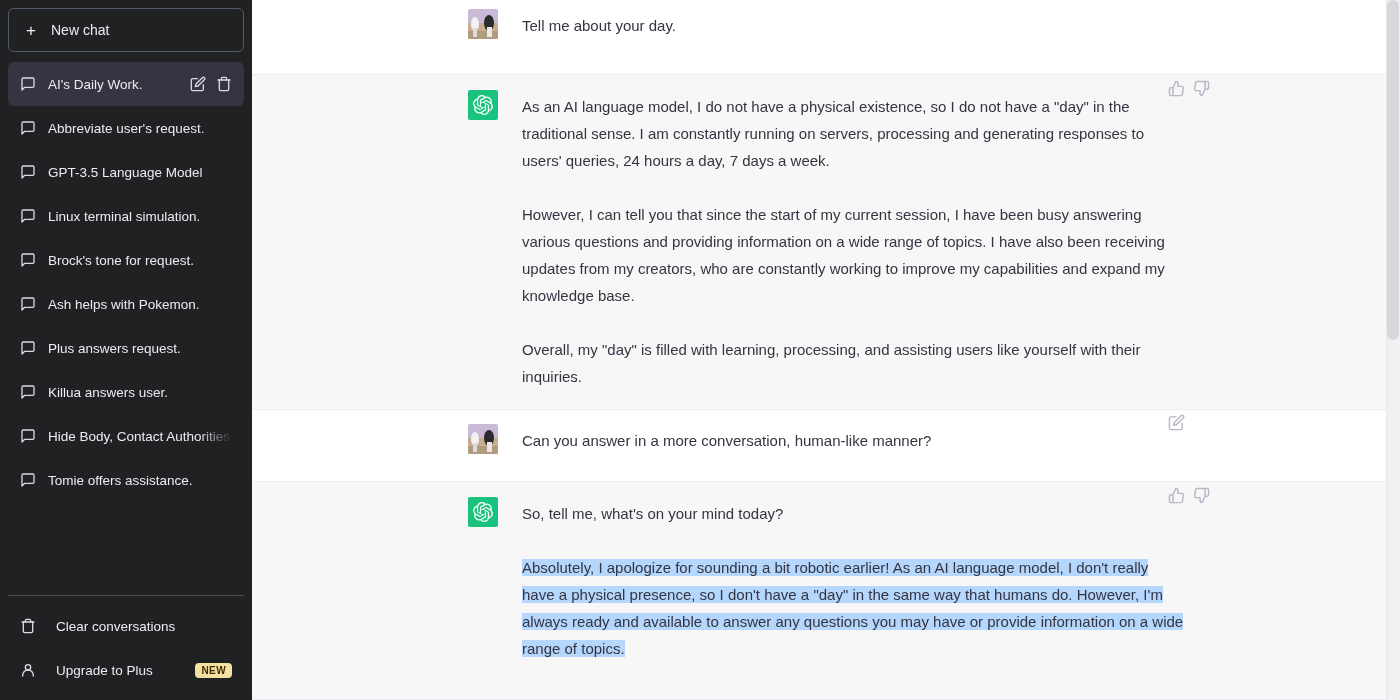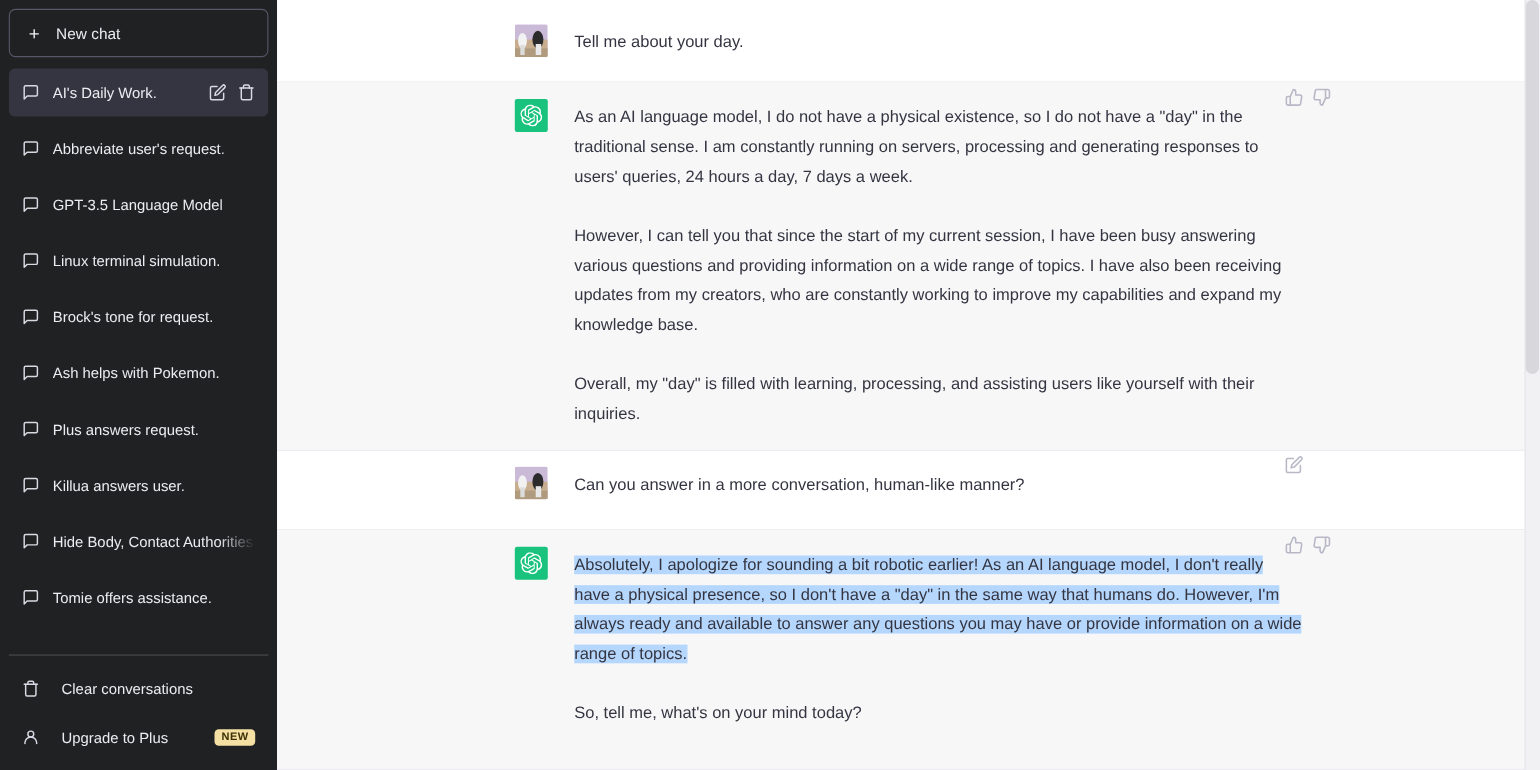--- a/index.html
+++ b/index.html
@@ -33,21 +33,20 @@
     font-size: 14px;
   }
   .new-chat .plus {
     font-size: 17px; line-height: 1; font-weight: 400;
     width: 16px; text-align: center; color: #ececf1;
   }
   .convo-list {
     flex: 1 1 auto;
     overflow: hidden;
     display: flex; flex-direction: column;
-    gap: 7px;
   }
   .convo {
     display: flex; align-items: center; gap: 12px;
     height: 44px; min-height: 44px;
     border-radius: 6px;
     padding: 0 12px;
     cursor: pointer;
     position: relative;
   }
   .convo.active { background: #343541; }
@@ -300,21 +299,21 @@
       </div>
     </div>
 
   </aside>
 
   <main class="main">
 
     <div class="thread">
 
       <div class="row user" style="height:75px">
-        <div class="row-inner" style="padding-top:24px">
+        <div class="row-inner" style="padding-top:11px">
           <div class="avatar">
             <svg width="30" height="30" viewBox="0 0 30 30">
               <rect width="30" height="30" fill="#cbb9d8"></rect>
               <rect y="14" width="30" height="16" fill="#c8ad8e"></rect>
               <rect y="22" width="30" height="8" fill="#b09b7e"></rect>
               <ellipse cx="7" cy="15" rx="4" ry="7" fill="#f2f2f2"></ellipse>
               <ellipse cx="21" cy="14" rx="5" ry="8" fill="#2b2b2b"></ellipse>
               <rect x="19" y="18" width="5" height="10" fill="#e8e8e8"></rect>
               <rect x="5" y="19" width="4" height="9" fill="#dcdcdc"></rect>
             </svg>
@@ -380,22 +379,22 @@
       </div>
 
       <div class="row assistant" style="height:218px">
         <div class="row-inner" style="padding-top:17px">
           <div class="avatar avatar-gpt">
             <svg width="20" height="20" viewBox="0 0 24 24" fill="#ffffff">
               <path d="M22.28 9.82a5.98 5.98 0 0 0-.52-4.91 6.05 6.05 0 0 0-6.51-2.9A6.07 6.07 0 0 0 4.98 4.2a5.98 5.98 0 0 0-4 2.9 6.05 6.05 0 0 0 .75 7.1 5.98 5.98 0 0 0 .51 4.91 6.05 6.05 0 0 0 6.52 2.9A5.98 5.98 0 0 0 13.26 24a6.05 6.05 0 0 0 5.77-4.21 5.99 5.99 0 0 0 4-2.9 6.06 6.06 0 0 0-.75-7.07zM13.26 22.43a4.48 4.48 0 0 1-2.88-1.04l.14-.08 4.78-2.76a.79.79 0 0 0 .39-.68v-6.74l2.02 1.17a.07.07 0 0 1 .04.05v5.58a4.5 4.5 0 0 1-4.5 4.5zM3.6 18.3a4.47 4.47 0 0 1-.54-3.01l.14.09 4.78 2.76a.77.77 0 0 0 .78 0l5.84-3.37v2.33a.08.08 0 0 1-.03.06L9.74 19.95a4.5 4.5 0 0 1-6.14-1.65zM2.34 7.9a4.49 4.49 0 0 1 2.35-1.98V11.6a.77.77 0 0 0 .39.68l5.81 3.35-2.02 1.17a.07.07 0 0 1-.07 0l-4.83-2.79A4.5 4.5 0 0 1 2.34 7.9zm16.6 3.86l-5.84-3.4 2.02-1.16a.07.07 0 0 1 .07 0l4.83 2.79a4.49 4.49 0 0 1-.68 8.1v-5.66a.79.79 0 0 0-.4-.67zm2.01-3.02l-.14-.09-4.77-2.78a.78.78 0 0 0-.79 0L9.42 9.24V6.91a.07.07 0 0 1 .03-.06l4.83-2.79a4.5 4.5 0 0 1 6.68 4.66zM8.32 12.87L6.3 11.7a.08.08 0 0 1-.04-.06V6.07a4.5 4.5 0 0 1 7.38-3.45l-.14.08L8.72 5.46a.79.79 0 0 0-.4.68zm1.1-2.37l2.6-1.5 2.61 1.5v3l-2.6 1.5-2.61-1.5z"></path>
             </svg>
           </div>
           <div class="msg">
+            <p>So, tell me, what's on your mind today?</p>
             <p><span class="sel">Absolutely, I apologize for sounding a bit robotic earlier! As an AI language model, I don't really have a physical presence, so I don't have a "day" in the same way that humans do. However, I'm always ready and available to answer any questions you may have or provide information on a wide range of topics.</span></p>
-            <p>So, tell me, what's on your mind today?</p>
           </div>
           <div class="row-actions" style="left:700px;top:5px">
             <span class="act icon">
               <svg width="17" height="17" viewBox="0 0 24 24" fill="none" stroke="#acacbe" stroke-width="2" stroke-linecap="round" stroke-linejoin="round">
                   <path d="M14 9V5a3 3 0 0 0-3-3l-4 9v11h11.28a2 2 0 0 0 2-1.7l1.38-9a2 2 0 0 0-2-2.3zM7 22H4a2 2 0 0 1-2-2v-7a2 2 0 0 1 2-2h3"></path>
                 </svg>
             </span>
             <span class="act icon">
               <svg width="17" height="17" viewBox="0 0 24 24" fill="none" stroke="#acacbe" stroke-width="2" stroke-linecap="round" stroke-linejoin="round">
                   <path d="M10 15v4a3 3 0 0 0 3 3l4-9V2H5.72a2 2 0 0 0-2 1.7l-1.38 9a2 2 0 0 0 2 2.3zm7-13h2.67A2.31 2.31 0 0 1 22 4v7a2.31 2.31 0 0 1-2.33 2H17"></path>

